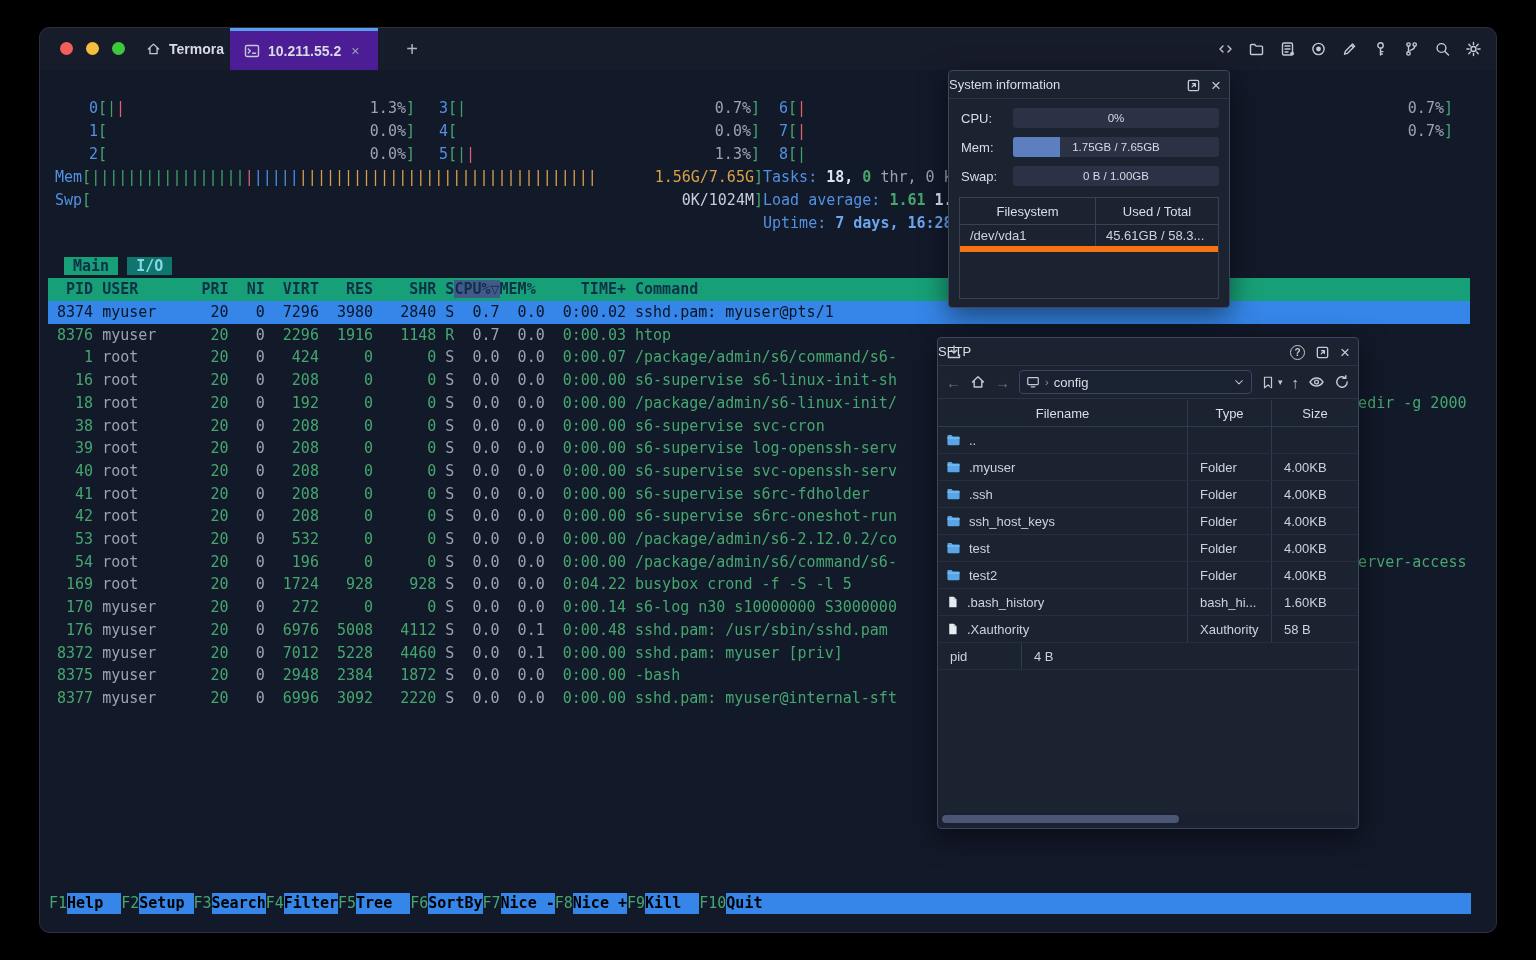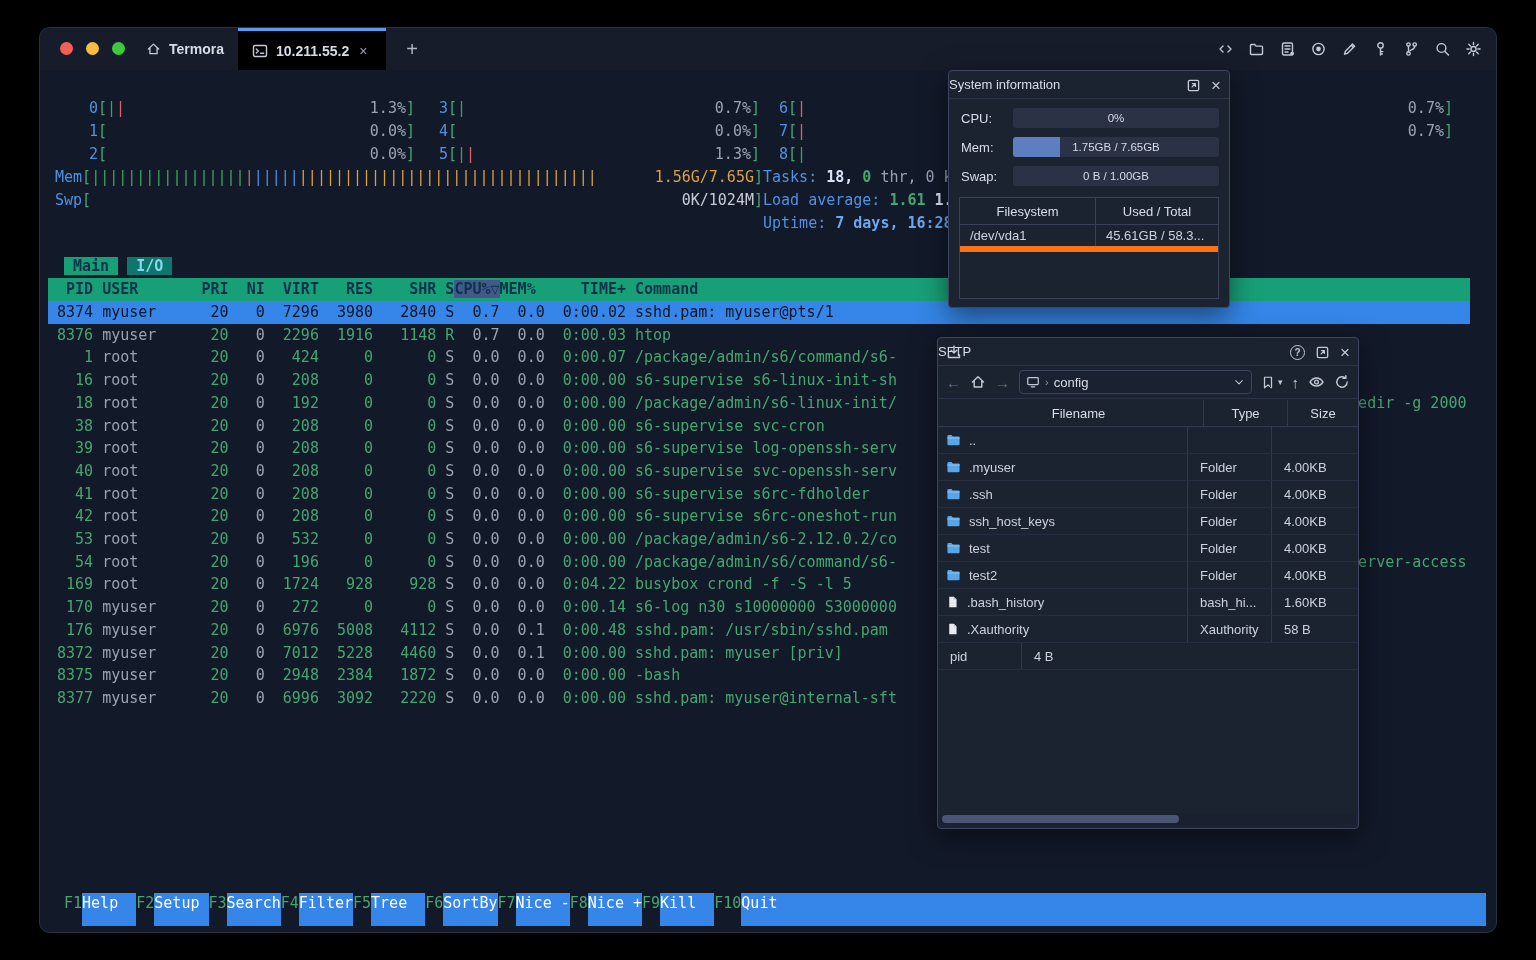--- a/index.html
+++ b/index.html
@@ -10,21 +10,21 @@
           border-radius:10px;overflow:hidden;box-shadow:0 0 0 1px #2a3040;}
 
   
   .titlebar{position:absolute;left:0;top:0;right:0;height:42px;background:#171c2b;}
   .lights{position:absolute;left:20px;top:14px;display:flex;gap:13px;}
   .light{width:13px;height:13px;border-radius:50%;}
   .l-red{background:#f25f58;} .l-yel{background:#f6bd3e;} .l-grn{background:#3ec83d;}
   .tab{position:absolute;top:0;height:42px;display:flex;align-items:center;gap:8px;
        color:#d7dce6;font-size:14px;font-weight:bold;padding:0 14px;}
   .tab-home{left:92px;width:106px;justify-content:center;}
-  .tab-active{left:198px;width:148px;background:#000000;border-top:3px solid #5a9cf0;}
+  .tab-active{left:190px;width:148px;background:#4c1d95;border-top:3px solid #5a9cf0;}
   .tab-plus{left:352px;width:40px;justify-content:center;color:#aeb5c4;font-weight:normal;font-size:20px;}
   .tab .x{color:#9aa2b3;font-size:14px;font-weight:normal;margin-left:2px;}
   .tb-icons{position:absolute;right:14px;top:0;height:42px;display:flex;align-items:center;gap:14px;color:#c3c9d6;}
   .tb-icons svg{display:block;}
   svg.ic{stroke:#c3c9d6;stroke-width:1.4;fill:none;stroke-linecap:round;stroke-linejoin:round;}
 
   
   .term{position:absolute;left:0;top:42px;right:0;bottom:0;background:#121929;}
   .htop{position:absolute;left:8px;top:0;width:1440px;height:862px;
         font-family:"DejaVu Sans Mono",monospace;font-size:15px;color:#c6ccd8;}
@@ -43,24 +43,24 @@
   .t-io{background:#0f766e;color:#86d7e9;margin-left:9px;}
 
   .phead{position:absolute;top:208px;left:0;width:1422px;height:23px;line-height:23px;
          background:#17a077;color:#0d3247;white-space:pre;font-weight:bold;}
   .phead .sort{background:#43598c;}
   .prow{position:absolute;left:0;width:1422px;height:22.7px;line-height:22.7px;white-space:pre;}
   .prow.sel{background:#3586e8;}
   .prow.sel span{color:#0b1526 !important;font-weight:normal;}
   .frag{position:absolute;white-space:pre;color:#46a66f;line-height:22.7px;}
 
-  .fbar{position:absolute;top:823px;left:16px;width:1422px;height:33px;display:flex;
+  .fbar{position:absolute;top:823px;left:1px;width:1422px;height:21px;display:flex;
         line-height:21px;white-space:pre;justify-content:flex-end;}
   .fbar .key{color:#46a66f;}
-  .fbar .lbl{background:#3586e8;color:#ffffff;}
+  .fbar .lbl{background:#3586e8;color:#000000;font-weight:bold;}
   .fbar .fill{flex:1;background:#3586e8;}
 
   
   .panel{position:absolute;background:#1c2330;border:1px solid #3d4560;border-radius:4px;
          box-shadow:0 8px 28px rgba(0,0,0,.5);color:#ccd2de;font-size:13px;z-index:5;}
   .p-title{position:relative;height:28px;display:flex;align-items:center;justify-content:flex-start;
            font-size:13px;color:#d8dee9;border-bottom:1px solid #2c3346;}
   .p-acts{position:absolute;right:8px;top:0;height:28px;display:flex;align-items:center;gap:10px;}
   .p-left{position:absolute;left:8px;top:0;height:28px;display:flex;align-items:center;}
   .xbtn{color:#c3c9d6;font-size:17px;line-height:1;cursor:default;}
@@ -85,21 +85,21 @@
   .si-th .si-c1,.si-th .si-c2{justify-content:center;}
 
   
   .sftp{left:897px;top:309px;width:422px;height:492px;}
   .toolbar{height:33px;display:flex;align-items:center;border-bottom:1px solid #2c3346;padding:0 8px;gap:9px;color:#9aa2b3;}
   .nav-ar{font-size:15px;color:#6b7384;}
   .combo{flex:1;height:24px;border:1px solid #3d4560;border-radius:4px;background:#1a2130;
          display:flex;align-items:center;padding:0 6px;gap:5px;color:#d8dee9;font-size:13px;}
   .combo .sep{color:#8b93a5;font-size:11px;}
   .ftable{position:absolute;left:0;top:62px;right:0;bottom:20px;overflow:hidden;}
-  .fhead{display:flex;height:27px;border-bottom:1px solid #323a52;color:#d8dee9;align-items:center;padding-left:16px;}
+  .fhead{display:flex;height:27px;border-bottom:1px solid #323a52;color:#d8dee9;align-items:center;}
   .fcol1{width:250px;border-right:1px solid #323a52;height:100%;display:flex;align-items:center;}
   .fcol2{width:84px;border-right:1px solid #323a52;height:100%;display:flex;align-items:center;}
   .fcol3{flex:1;height:100%;display:flex;align-items:center;}
   .fhead .fcol1,.fhead .fcol2,.fhead .fcol3{justify-content:center;}
   .frow{display:flex;height:27px;border-bottom:1px solid #262d41;align-items:center;color:#ccd2de;}
   .frow .fcol1{padding-left:8px;gap:8px;}
   .frow .fcol2,.frow .fcol3{padding-left:12px;}
   .hscroll{position:absolute;left:2px;right:2px;bottom:3px;height:12px;background:#1a2030;border-radius:6px;}
   .hthumb{position:absolute;left:2px;top:2px;height:8px;width:57%;background:#4b5677;border-radius:4px;}
 </style>

